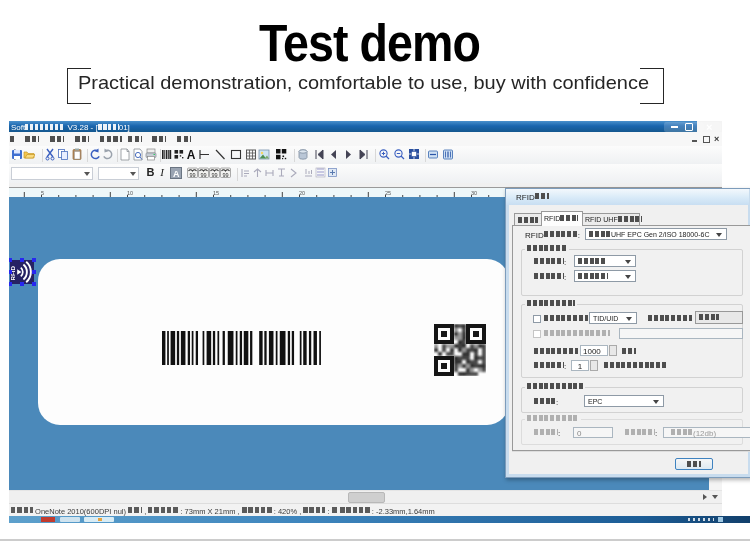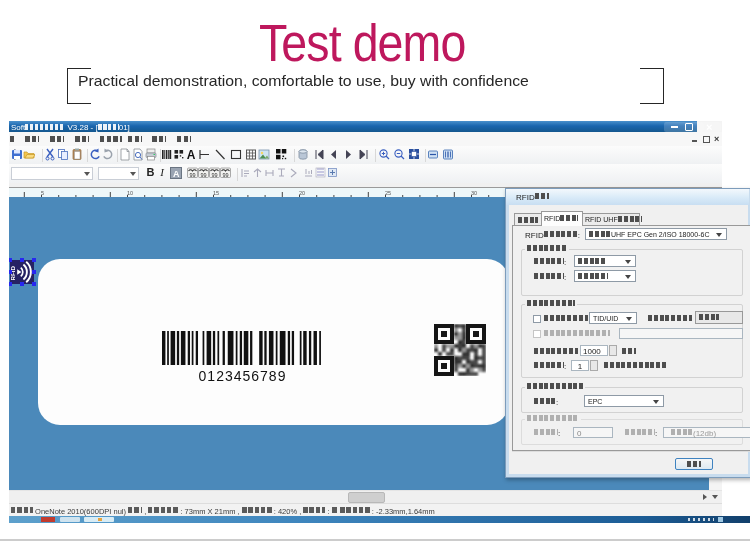--- a/index.html
+++ b/index.html
@@ -15,22 +15,22 @@
 .sep{display:inline-block;width:1px;height:13px;background:#d8d8d8;margin:1px 2px;vertical-align:top}
 .hnd{position:absolute;width:4px;height:4px;background:#2727f0}
 #dlg .z{background:repeating-linear-gradient(90deg,#4e4e4e 0 4px,rgba(0,0,0,0) 4px 5.8px)}
 #dlg .zg{background:repeating-linear-gradient(90deg,#b0b0b0 0 4px,rgba(0,0,0,0) 4px 5.8px)}
 #st .z{background:repeating-linear-gradient(90deg,#5a5a5a 0 4.5px,rgba(0,0,0,0) 4.5px 6.3px);height:6px !important}
 #dlg{font-size:8px;color:#222}
 #win{font-size:8px}
 #mn .z{height:6px !important;background:repeating-linear-gradient(90deg,#4f4f4f 0 4.5px,rgba(0,0,0,0) 4.5px 6.6px)}
 </style></head><body>
 
-<div class="a" style="left:259px;top:14px;font-weight:normal;font-size:51px;color:#be185d;white-space:nowrap"><span style="display:inline-block;transform:scaleX(.912);transform-origin:0 0;letter-spacing:-1px">Test demo</span></div>
-<div class="a" style="left:78px;top:72px;font-size:15px;color:#262626;white-space:nowrap"><span style="display:inline-block;transform:scaleX(1.052);transform-origin:0 0">Practical demonstration, comfortable to use, buy with confidence</span></div>
+<div class="a" style="left:259px;top:14px;font-weight:bold;font-size:51px;color:#000000;white-space:nowrap"><span style="display:inline-block;transform:scaleX(.912);transform-origin:0 0;letter-spacing:-1px">Test demo</span></div>
+<div class="a" style="left:78px;top:72px;font-size:19px;color:#262626;white-space:nowrap"><span style="display:inline-block;transform:scaleX(1.052);transform-origin:0 0">Practical demonstration, comfortable to use, buy with confidence</span></div>
 <div class="a" style="left:67px;top:68px;width:23px;height:34px;border-left:1.5px solid #262626;border-top:1.5px solid #262626;border-bottom:1.5px solid #262626"></div>
 <div class="a" style="left:640px;top:68px;width:23px;height:34px;border-right:1.5px solid #262626;border-top:1.5px solid #262626;border-bottom:1.5px solid #262626"></div>
 
 <div class="a" id="win" style="left:9px;top:121px;width:713px;height:394px;background:#f4f4f4">
 
   <div class="a" style="left:0;top:0;width:688px;height:11px;background:linear-gradient(#4a90cc,#1b66ae 45%,#15588f);color:#fff;font-size:8px">
     <div class="a" style="left:2px;top:1.5px;white-space:nowrap;color:#fff">Soft<span class="zw" style="width:40px;height:6px;margin-top:1px"></span> V3.28 - [<span class="zw" style="width:21px;height:6px;margin-top:1px"></span>01]</div>
     <div class="a" style="left:655px;top:1px;width:40px;height:10px;background:rgba(255,255,255,.18);border-radius:2px"></div>
     <div class="a" style="left:662px;top:5px;width:7px;height:2px;background:#fff"></div>
     <div class="a" style="left:676px;top:2px;width:6px;height:6px;border:1.5px solid #fff;border-radius:1px"></div>
@@ -335,21 +335,20 @@
         <rect x="113.77" y="0" width="1.72" height="34" fill="#111"></rect>
         <rect x="117.78" y="0" width="5.72" height="34" fill="#111"></rect>
         <rect x="125.78" y="0" width="2.29" height="34" fill="#111"></rect>
         <rect x="129.78" y="0" width="2.29" height="34" fill="#111"></rect>
         <rect x="137.79" y="0" width="1.72" height="34" fill="#111"></rect>
         <rect x="141.22" y="0" width="3.43" height="34" fill="#111"></rect>
         <rect x="146.94" y="0" width="2.29" height="34" fill="#111"></rect>
         <rect x="151.51" y="0" width="3.43" height="34" fill="#111"></rect>
         <rect x="157.23" y="0" width="1.72" height="34" fill="#111"></rect>
       </svg>
-    <div class="a" style="left:153px;top:171px;width:161px;text-align:center;font-size:14px;color:#111;letter-spacing:1px">0123456789</div>
 
     <svg class="a" id="qr" style="left:425px;top:127px" width="52" height="52" xmlns="http://www.w3.org/2000/svg">
         <filter id="bl" x="-10%" y="-10%" width="120%" height="120%">
           <feGaussianBlur stdDeviation="1.1"></feGaussianBlur>
         </filter>
         <g filter="url(#bl)">
           <rect x="20.0" y="0.0" width="4.0" height="4.0" fill="#333"></rect>
           <rect x="24.0" y="0.0" width="4.0" height="4.0" fill="#4a4a4a"></rect>
           <rect x="28.0" y="0.0" width="4.0" height="4.0" fill="#333"></rect>
           <rect x="20.0" y="4.0" width="4.0" height="4.0" fill="#999"></rect>

